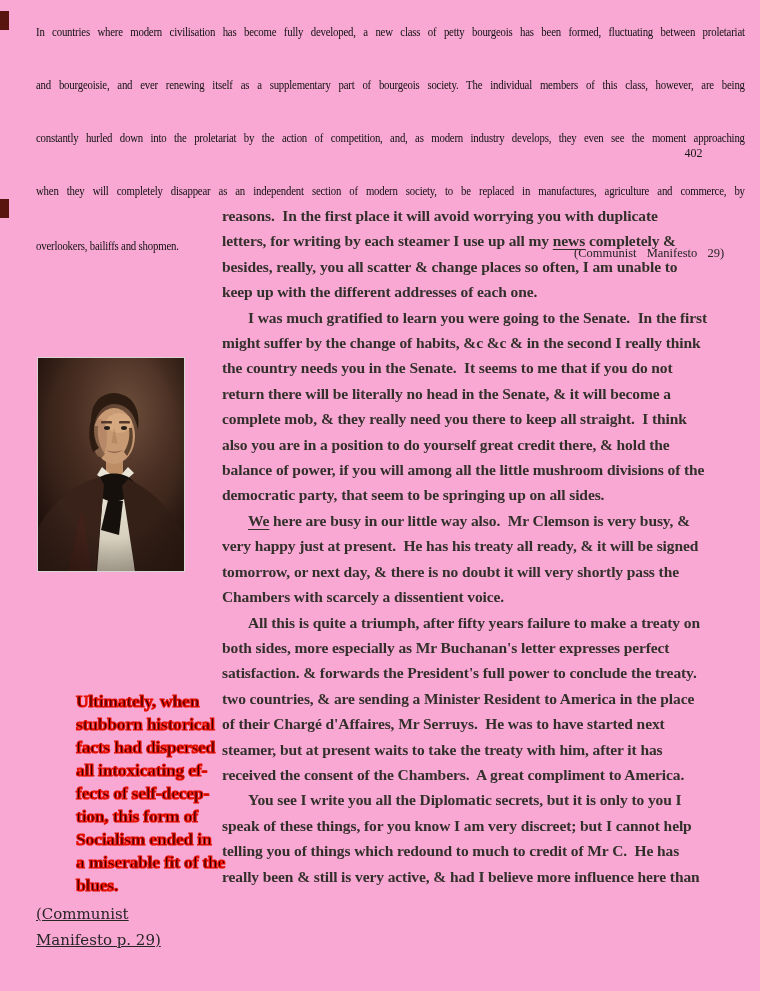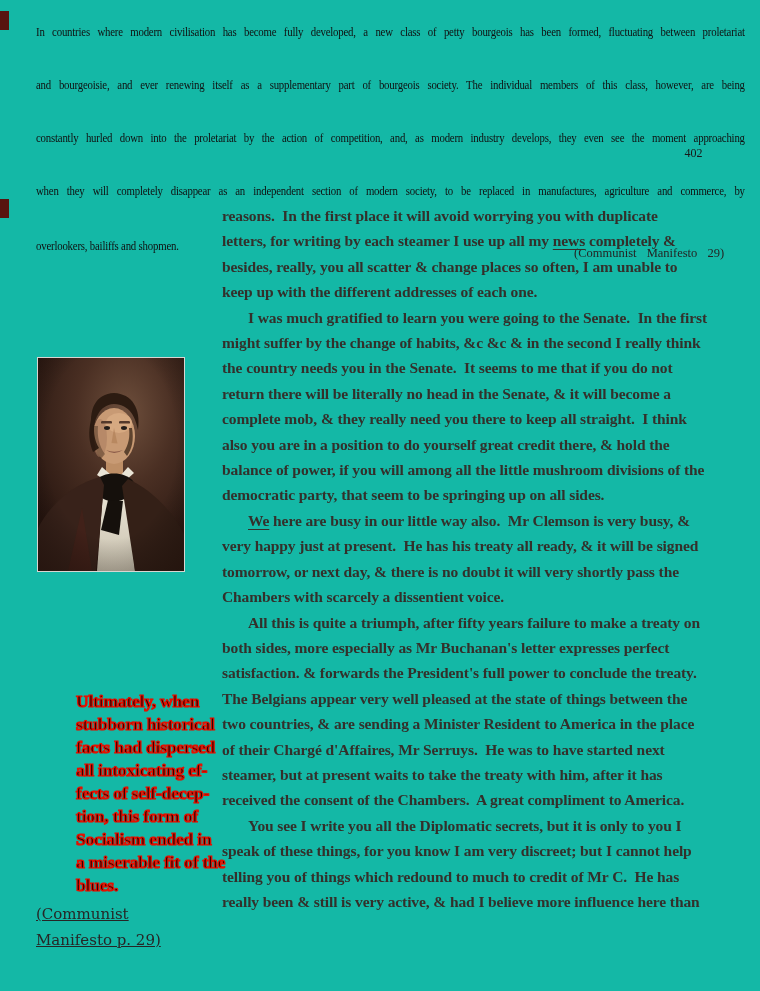--- a/index.html
+++ b/index.html
@@ -1,17 +1,17 @@
 <!DOCTYPE html>
 <html><head>
 <meta charset="utf-8">
 <style>
   html,body { margin:0; padding:0; background:#ffffff; }
   .page {
-    position:relative; width:760px; height:991px; background:#14b8a6;
+    position:relative; width:760px; height:991px; background:#f9a8d4;
     overflow:hidden; font-family:"Liberation Serif", serif;
   }
 
   
   .edge-mark { position:absolute; left:0; width:9px; height:19px; background:#58140f; }
   .edge-mark.m1 { top:11px; }
   .edge-mark.m2 { top:199px; }
 
   
   .manifesto {
@@ -109,21 +109,20 @@
     <div class="para indent">
         <div class="line"><u>We</u> here are busy in our little way also.  Mr Clemson is very busy, &amp;</div>
         <div class="line">very happy just at present.  He has his treaty all ready, &amp; it will be signed</div>
         <div class="line">tomorrow, or next day, &amp; there is no doubt it will very shortly pass the</div>
         <div class="line">Chambers with scarcely a dissentient voice.</div>
       </div>
     <div class="para indent">
         <div class="line">All this is quite a triumph, after fifty years failure to make a treaty on</div>
         <div class="line">both sides, more especially as Mr Buchanan's letter expresses perfect</div>
         <div class="line">satisfaction. &amp; forwards the President's full power to conclude the treaty.</div>
-        <div class="line">The Belgians appear very well pleased at the state of things between the</div>
         <div class="line">two countries, &amp; are sending a Minister Resident to America in the place</div>
         <div class="line">of their Chargé d'Affaires, Mr Serruys.  He was to have started next</div>
         <div class="line">steamer, but at present waits to take the treaty with him, after it has</div>
         <div class="line">received the consent of the Chambers.  A great compliment to America.</div>
       </div>
     <div class="para indent">
         <div class="line">You see I write you all the Diplomatic secrets, but it is only to you I</div>
         <div class="line">speak of these things, for you know I am very discreet; but I cannot help</div>
         <div class="line">telling you of things which redound to much to credit of Mr C.  He has</div>
         <div class="line">really been &amp; still is very active, &amp; had I believe more influence here than</div>

